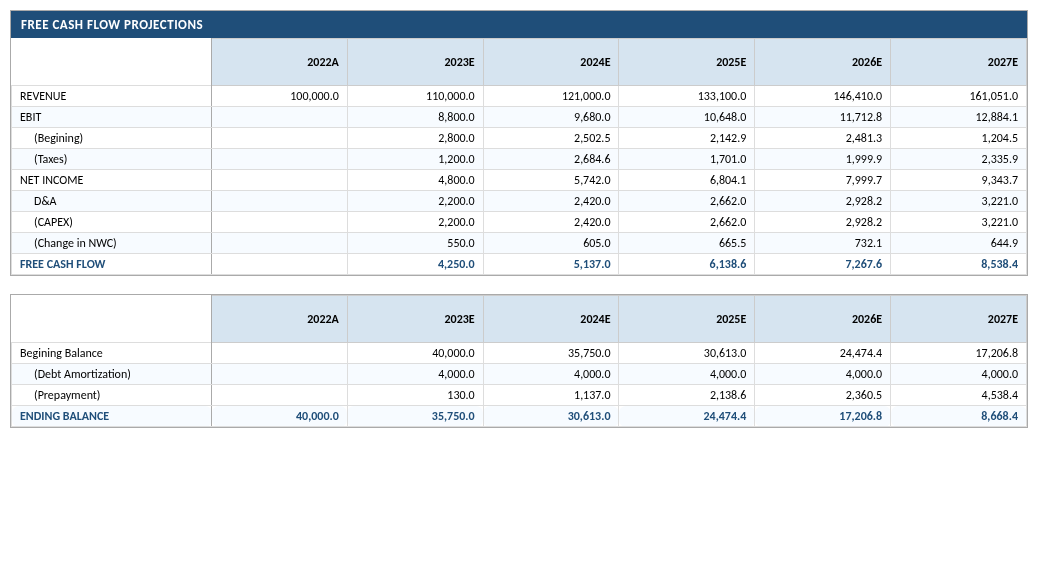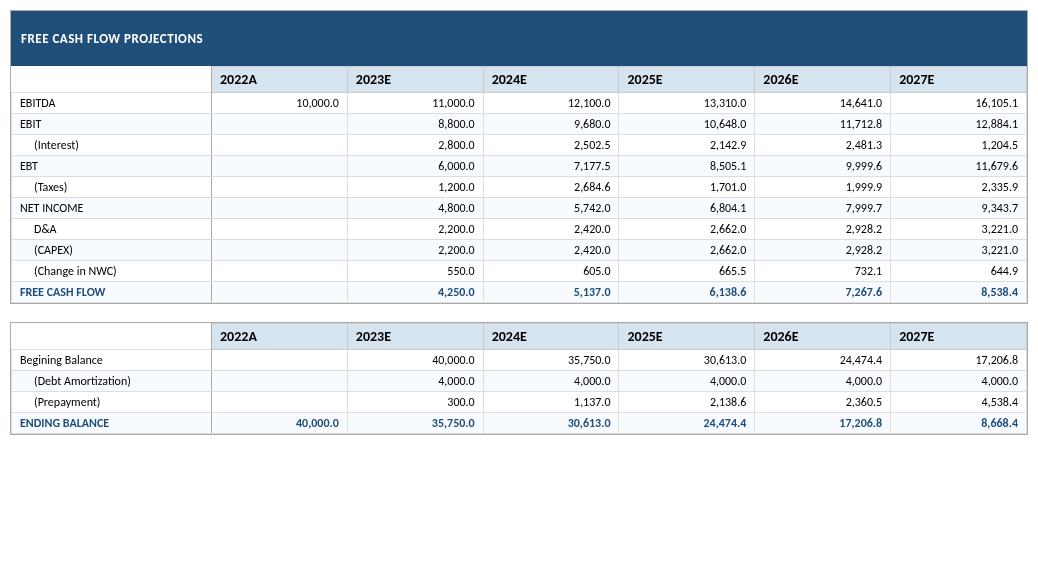--- a/index.html
+++ b/index.html
@@ -14,36 +14,36 @@
     .section {
       margin-bottom: 18px;
       border: 1px solid #aaa;
     }
 
     .section-header {
       background: #1f4e79;
       color: #fff;
       font-size: 13px;
       font-weight: bold;
-      padding: 20px 10px;
+      padding: 6px 10px;
       letter-spacing: 0.5px;
     }
 
     table {
       width: 100%;
       border-collapse: collapse;
     }
 
     th {
       background: #d6e4f0;
-      text-align: left;
+      text-align: right;
       font-weight: bold;
-      padding: 4px 8px;
+      padding: 16px 8px;
       border: 1px solid #ccc;
-      font-size: 14px;
+      font-size: 12px;
     }
 
     td {
       padding: 3px 8px;
       border: 1px solid #ddd;
       font-size: 12px;
     }
 
     td.label-col {
       width: 200px;
@@ -95,54 +95,45 @@
           <th>2022A</th>
           <th>2023E</th>
           <th>2024E</th>
           <th>2025E</th>
           <th>2026E</th>
           <th>2027E</th>
         </tr>
       </thead>
     <tbody id="fcf-tbody">
         <tr class="data-row">
-          <td class="label-col">EBITDA</td>
-          <td class="value-col">10,000.0</td>
-          <td class="value-col">11,000.0</td>
-          <td class="value-col">12,100.0</td>
-          <td class="value-col">13,310.0</td>
-          <td class="value-col">14,641.0</td>
-          <td class="value-col">16,105.1</td>
+          <td class="label-col">REVENUE</td>
+          <td class="value-col">100,000.0</td>
+          <td class="value-col">110,000.0</td>
+          <td class="value-col">121,000.0</td>
+          <td class="value-col">133,100.0</td>
+          <td class="value-col">146,410.0</td>
+          <td class="value-col">161,051.0</td>
         </tr>
         <tr class="data-row">
           <td class="label-col">EBIT</td>
           <td class="value-col"></td>
           <td class="value-col">8,800.0</td>
           <td class="value-col">9,680.0</td>
           <td class="value-col">10,648.0</td>
           <td class="value-col">11,712.8</td>
           <td class="value-col">12,884.1</td>
         </tr>
         <tr class="data-row">
-          <td class="label-col indent">(Interest)</td>
+          <td class="label-col indent">(Begining)</td>
           <td class="value-col"></td>
           <td class="value-col">2,800.0</td>
           <td class="value-col">2,502.5</td>
           <td class="value-col">2,142.9</td>
           <td class="value-col">2,481.3</td>
           <td class="value-col">1,204.5</td>
-        </tr>
-        <tr class="data-row">
-          <td class="label-col">EBT</td>
-          <td class="value-col"></td>
-          <td class="value-col">6,000.0</td>
-          <td class="value-col">7,177.5</td>
-          <td class="value-col">8,505.1</td>
-          <td class="value-col">9,999.6</td>
-          <td class="value-col">11,679.6</td>
         </tr>
         <tr class="data-row">
           <td class="label-col indent">(Taxes)</td>
           <td class="value-col"></td>
           <td class="value-col">1,200.0</td>
           <td class="value-col">2,684.6</td>
           <td class="value-col">1,701.0</td>
           <td class="value-col">1,999.9</td>
           <td class="value-col">2,335.9</td>
         </tr>
@@ -223,21 +214,21 @@
           <td class="value-col"></td>
           <td class="value-col">4,000.0</td>
           <td class="value-col">4,000.0</td>
           <td class="value-col">4,000.0</td>
           <td class="value-col">4,000.0</td>
           <td class="value-col">4,000.0</td>
         </tr>
         <tr class="data-row">
           <td class="label-col indent">(Prepayment)</td>
           <td class="value-col"></td>
-          <td class="value-col">300.0</td>
+          <td class="value-col">130.0</td>
           <td class="value-col">1,137.0</td>
           <td class="value-col">2,138.6</td>
           <td class="value-col">2,360.5</td>
           <td class="value-col">4,538.4</td>
         </tr>
         <tr class="data-row highlight-row">
           <td class="label-col">ENDING BALANCE</td>
           <td class="value-col">40,000.0</td>
           <td class="value-col">35,750.0</td>
           <td class="value-col">30,613.0</td>

